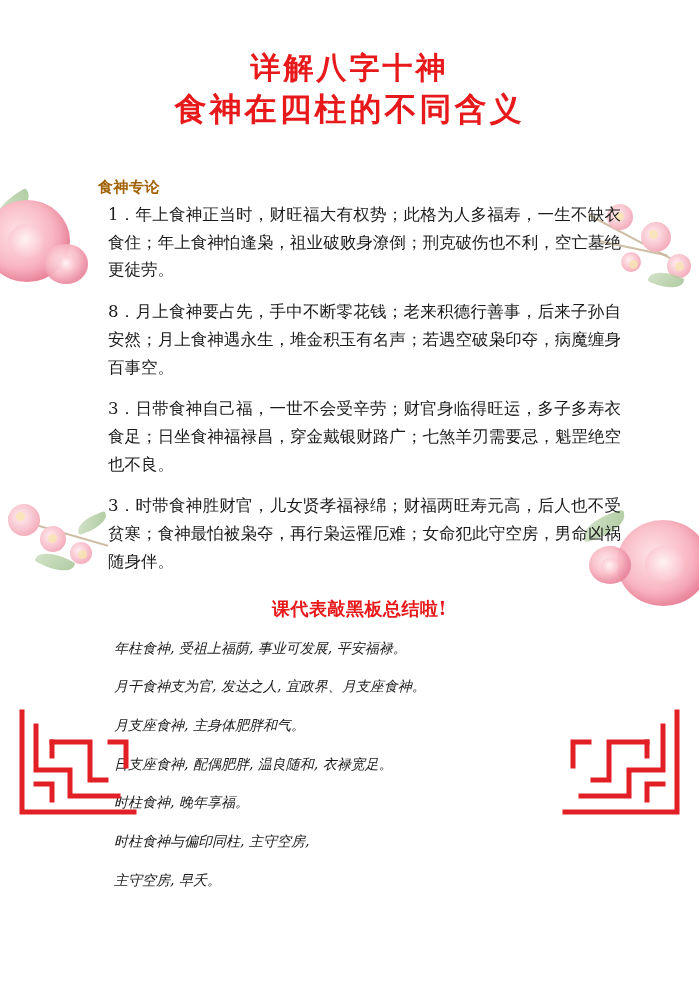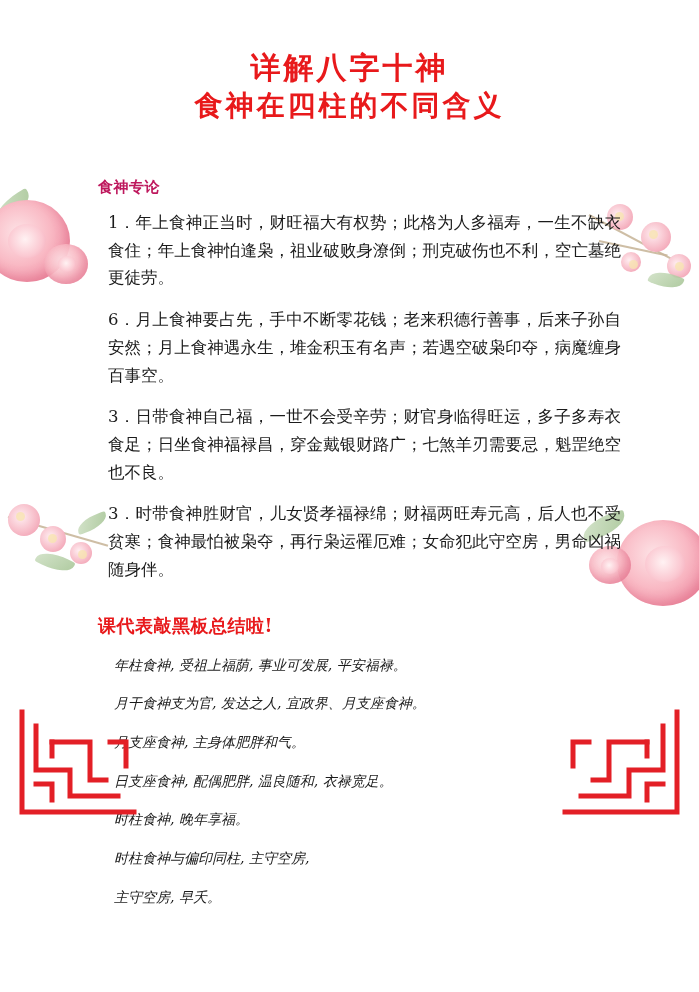--- a/index.html
+++ b/index.html
@@ -92,55 +92,56 @@
     text-align: center;
   }
   .title-line {
     color: #e8191b;
     font-family: "DejaVu Serif", "Liberation Serif", serif;
     font-weight: bold;
     letter-spacing: 3px;
     line-height: 1.32;
   }
   #title-line-1 { font-size: 30px; }
-  #title-line-2 { font-size: 28px; }
+  #title-line-2 { font-size: 32px; }
 
   .content {
     position: absolute;
     left: 98px;
     right: 78px;
     top: 178px;
     font-family: "DejaVu Serif", "Liberation Serif", serif;
     color: #1b1b1b;
   }
 
   .section-heading {
-    color: #be185d;
+    color: #a16207;
     font-size: 15px;
     font-weight: bold;
-    margin-bottom: 12px;
+    margin-bottom: 4px;
     letter-spacing: .5px;
   }
 
   .para {
     font-size: 16.5px;
     line-height: 1.68;
     margin: 0 0 14px 10px;
     text-align: justify;
     letter-spacing: 0px;
   }
   .para:last-of-type { margin-bottom: 0; }
 
   .summary-heading {
     color: #e8191b;
     font-size: 18px;
     font-weight: bold;
-    margin-top: 30px;
+    margin-top: 21px;
     margin-bottom: 6px;
     letter-spacing: .5px;
+    text-align: center;
   }
 
   .summary-line {
     font-size: 14px;
     line-height: 1.62;
     margin: 16px;
     font-style: italic;
   }
 </style>
 </head>
@@ -186,21 +187,21 @@
 
   <div class="title-block">
     <div class="title-line" id="title-line-1">详解八字十神</div>
     <div class="title-line" id="title-line-2">食神在四柱的不同含义</div>
   </div>
 
   <div class="content">
     <div class="section-heading">食神专论</div>
 
     <p class="para">1．年上食神正当时，财旺福大有权势；此格为人多福寿，一生不缺衣食住；年上食神怕逢枭，祖业破败身潦倒；刑克破伤也不利，空亡墓绝更徒劳。</p>
-    <p class="para">6．月上食神要占先，手中不断零花钱；老来积德行善事，后来子孙自安然；月上食神遇永生，堆金积玉有名声；若遇空破枭印夺，病魔缠身百事空。</p>
+    <p class="para">8．月上食神要占先，手中不断零花钱；老来积德行善事，后来子孙自安然；月上食神遇永生，堆金积玉有名声；若遇空破枭印夺，病魔缠身百事空。</p>
     <p class="para">3．日带食神自己福，一世不会受辛劳；财官身临得旺运，多子多寿衣食足；日坐食神福禄昌，穿金戴银财路广；七煞羊刃需要忌，魁罡绝空也不良。</p>
     <p class="para">3．时带食神胜财官，儿女贤孝福禄绵；财福两旺寿元高，后人也不受贫寒；食神最怕被枭夺，再行枭运罹厄难；女命犯此守空房，男命凶祸随身伴。</p>
 
     <div class="summary-heading">课代表敲黑板总结啦!</div>
 
     <p class="summary-line">年柱食神, 受祖上福荫, 事业可发展, 平安福禄。</p>
     <p class="summary-line">月干食神支为官, 发达之人, 宜政界、月支座食神。</p>
     <p class="summary-line">月支座食神, 主身体肥胖和气。</p>
     <p class="summary-line">日支座食神, 配偶肥胖, 温良随和, 衣禄宽足。</p>
     <p class="summary-line">时柱食神, 晚年享福。</p>

